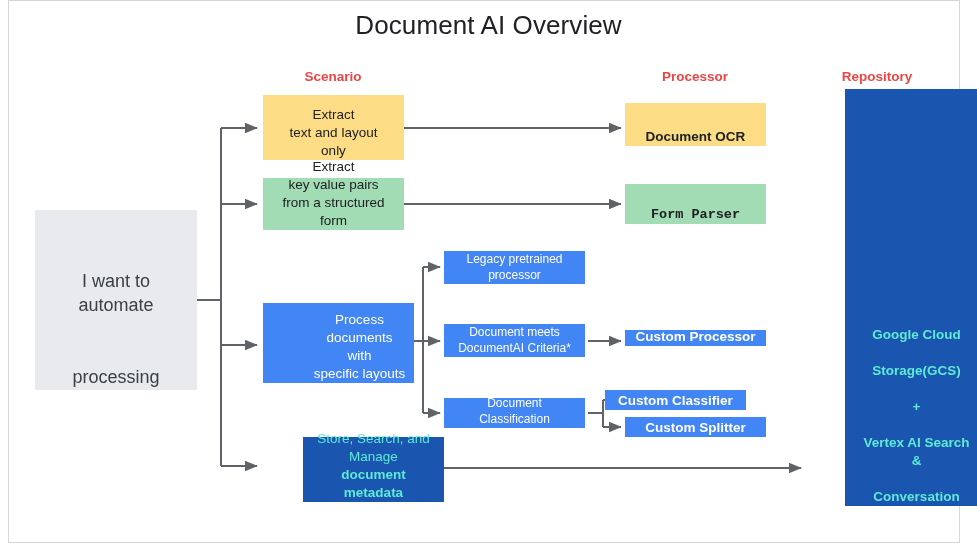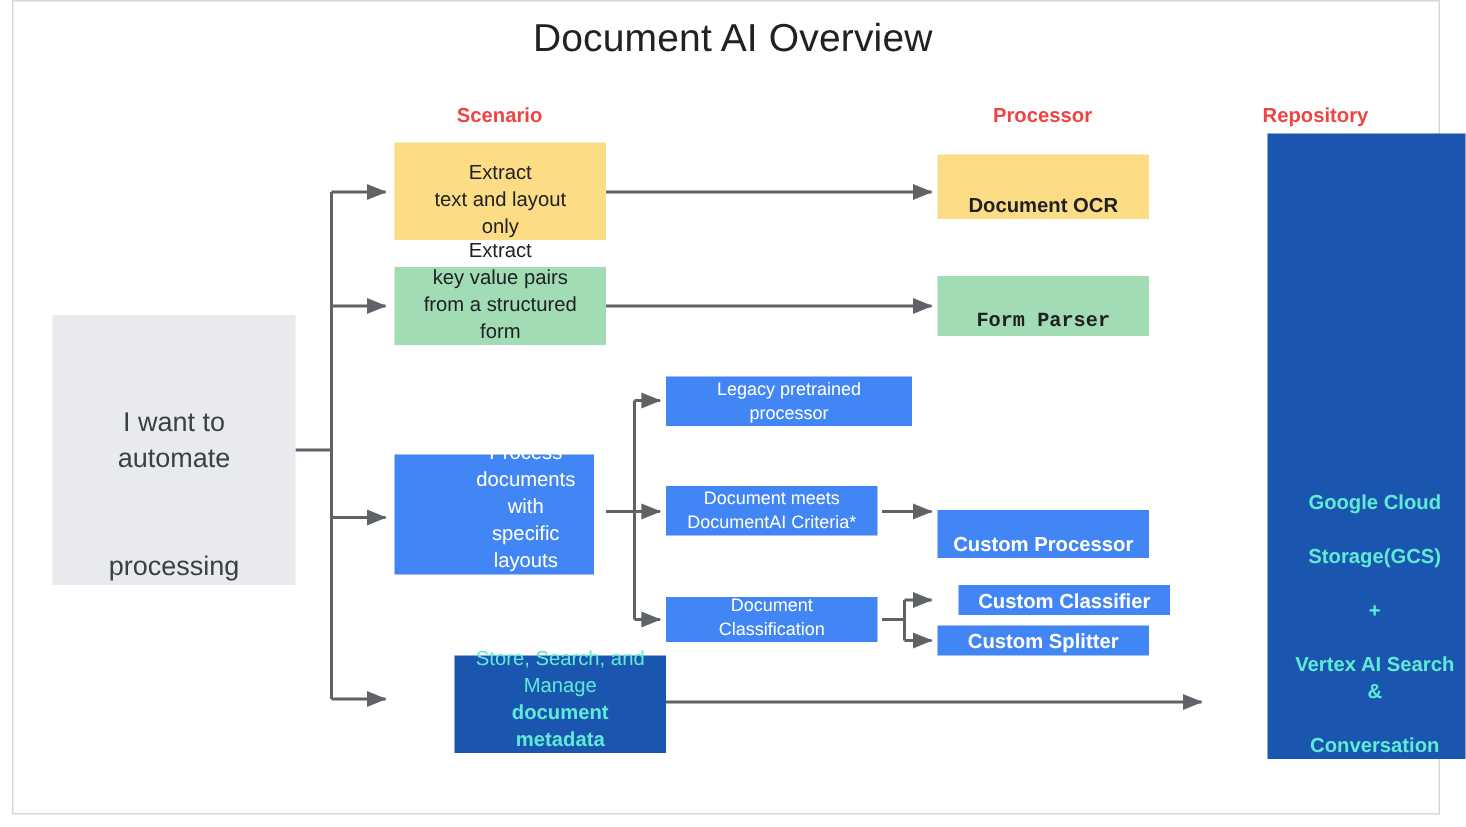--- a/index.html
+++ b/index.html
@@ -162,53 +162,53 @@
   </div>
 
   <div class="node n-yellow" style="left:263px; top:95px; width:141px; height:65px;">
     <span><span>Extract </span><b>text and layout</b><span> only</span></span>
   </div>
 
   <div class="node n-green" style="left:263px; top:178px; width:141px; height:52px;">
     <span><span>Extract </span><b>key value pairs</b><span> from a structured form</span></span>
   </div>
 
-  <div class="node n-blue" style="left:263px; top:303px; width:133px; height:80px;padding-left:42px;">
+  <div class="node n-blue" style="left:263px; top:303px; width:151px; height:80px;padding-left:42px;">
     <span><span>Process documents with </span><b>specific layouts</b><span></span></span>
   </div>
 
   <div class="node n-blue-dark" style="left:263px; top:437px; width:141px; height:65px;">
     <span><span></span><b>Store, Search, and Manage</b><span> document metadata</span></span>
   </div>
 
-  <div class="node n-blue n-small" style="left:444px; top:251px; width:164px; height:33px;">
+  <div class="node n-blue n-small" style="left:444px; top:251px; width:141px; height:33px;">
     <span>Legacy pretrained processor</span>
   </div>
 
   <div class="node n-blue n-small" style="left:444px; top:324px; width:141px; height:33px;">
     <span>Document meets DocumentAI Criteria*</span>
   </div>
 
   <div class="node n-blue n-small" style="left:444px; top:398px; width:141px; height:30px;">
     <span>Document Classification</span>
   </div>
 
   <div class="node n-yellow bold-label" style="left:625px; top:103px; width:141px; height:43px;">
     <span>Document OCR</span>
   </div>
 
   <div class="node n-green bold-label" style="left:625px; top:184px; width:141px; height:40px;font-family:Liberation Mono, monospace;">
     <span>Form Parser</span>
   </div>
 
-  <div class="node n-blue-bold" style="left:625px; top:340px; width:141px; height:32px;">
+  <div class="node n-blue-bold" style="left:625px; top:330px; width:141px; height:16px;">
     <span>Custom Processor</span>
   </div>
 
-  <div class="node n-blue-bold" style="left:639px; top:390px; width:141px; height:20px;">
+  <div class="node n-blue-bold" style="left:605px; top:390px; width:141px; height:20px;">
     <span>Custom Classifier</span>
   </div>
 
   <div class="node n-blue-bold" style="left:625px; top:417px; width:141px; height:20px;">
     <span>Custom Splitter</span>
   </div>
 
   <div class="node n-blue-dark" style="left:805px; top:89px; width:143px; height:417px;">
     <span><span>Google Cloud</span><br><span>Storage(GCS)</span><br><span>+</span><br><span>Vertex AI Search &amp;</span><br><span>Conversation</span></span>
   </div>

